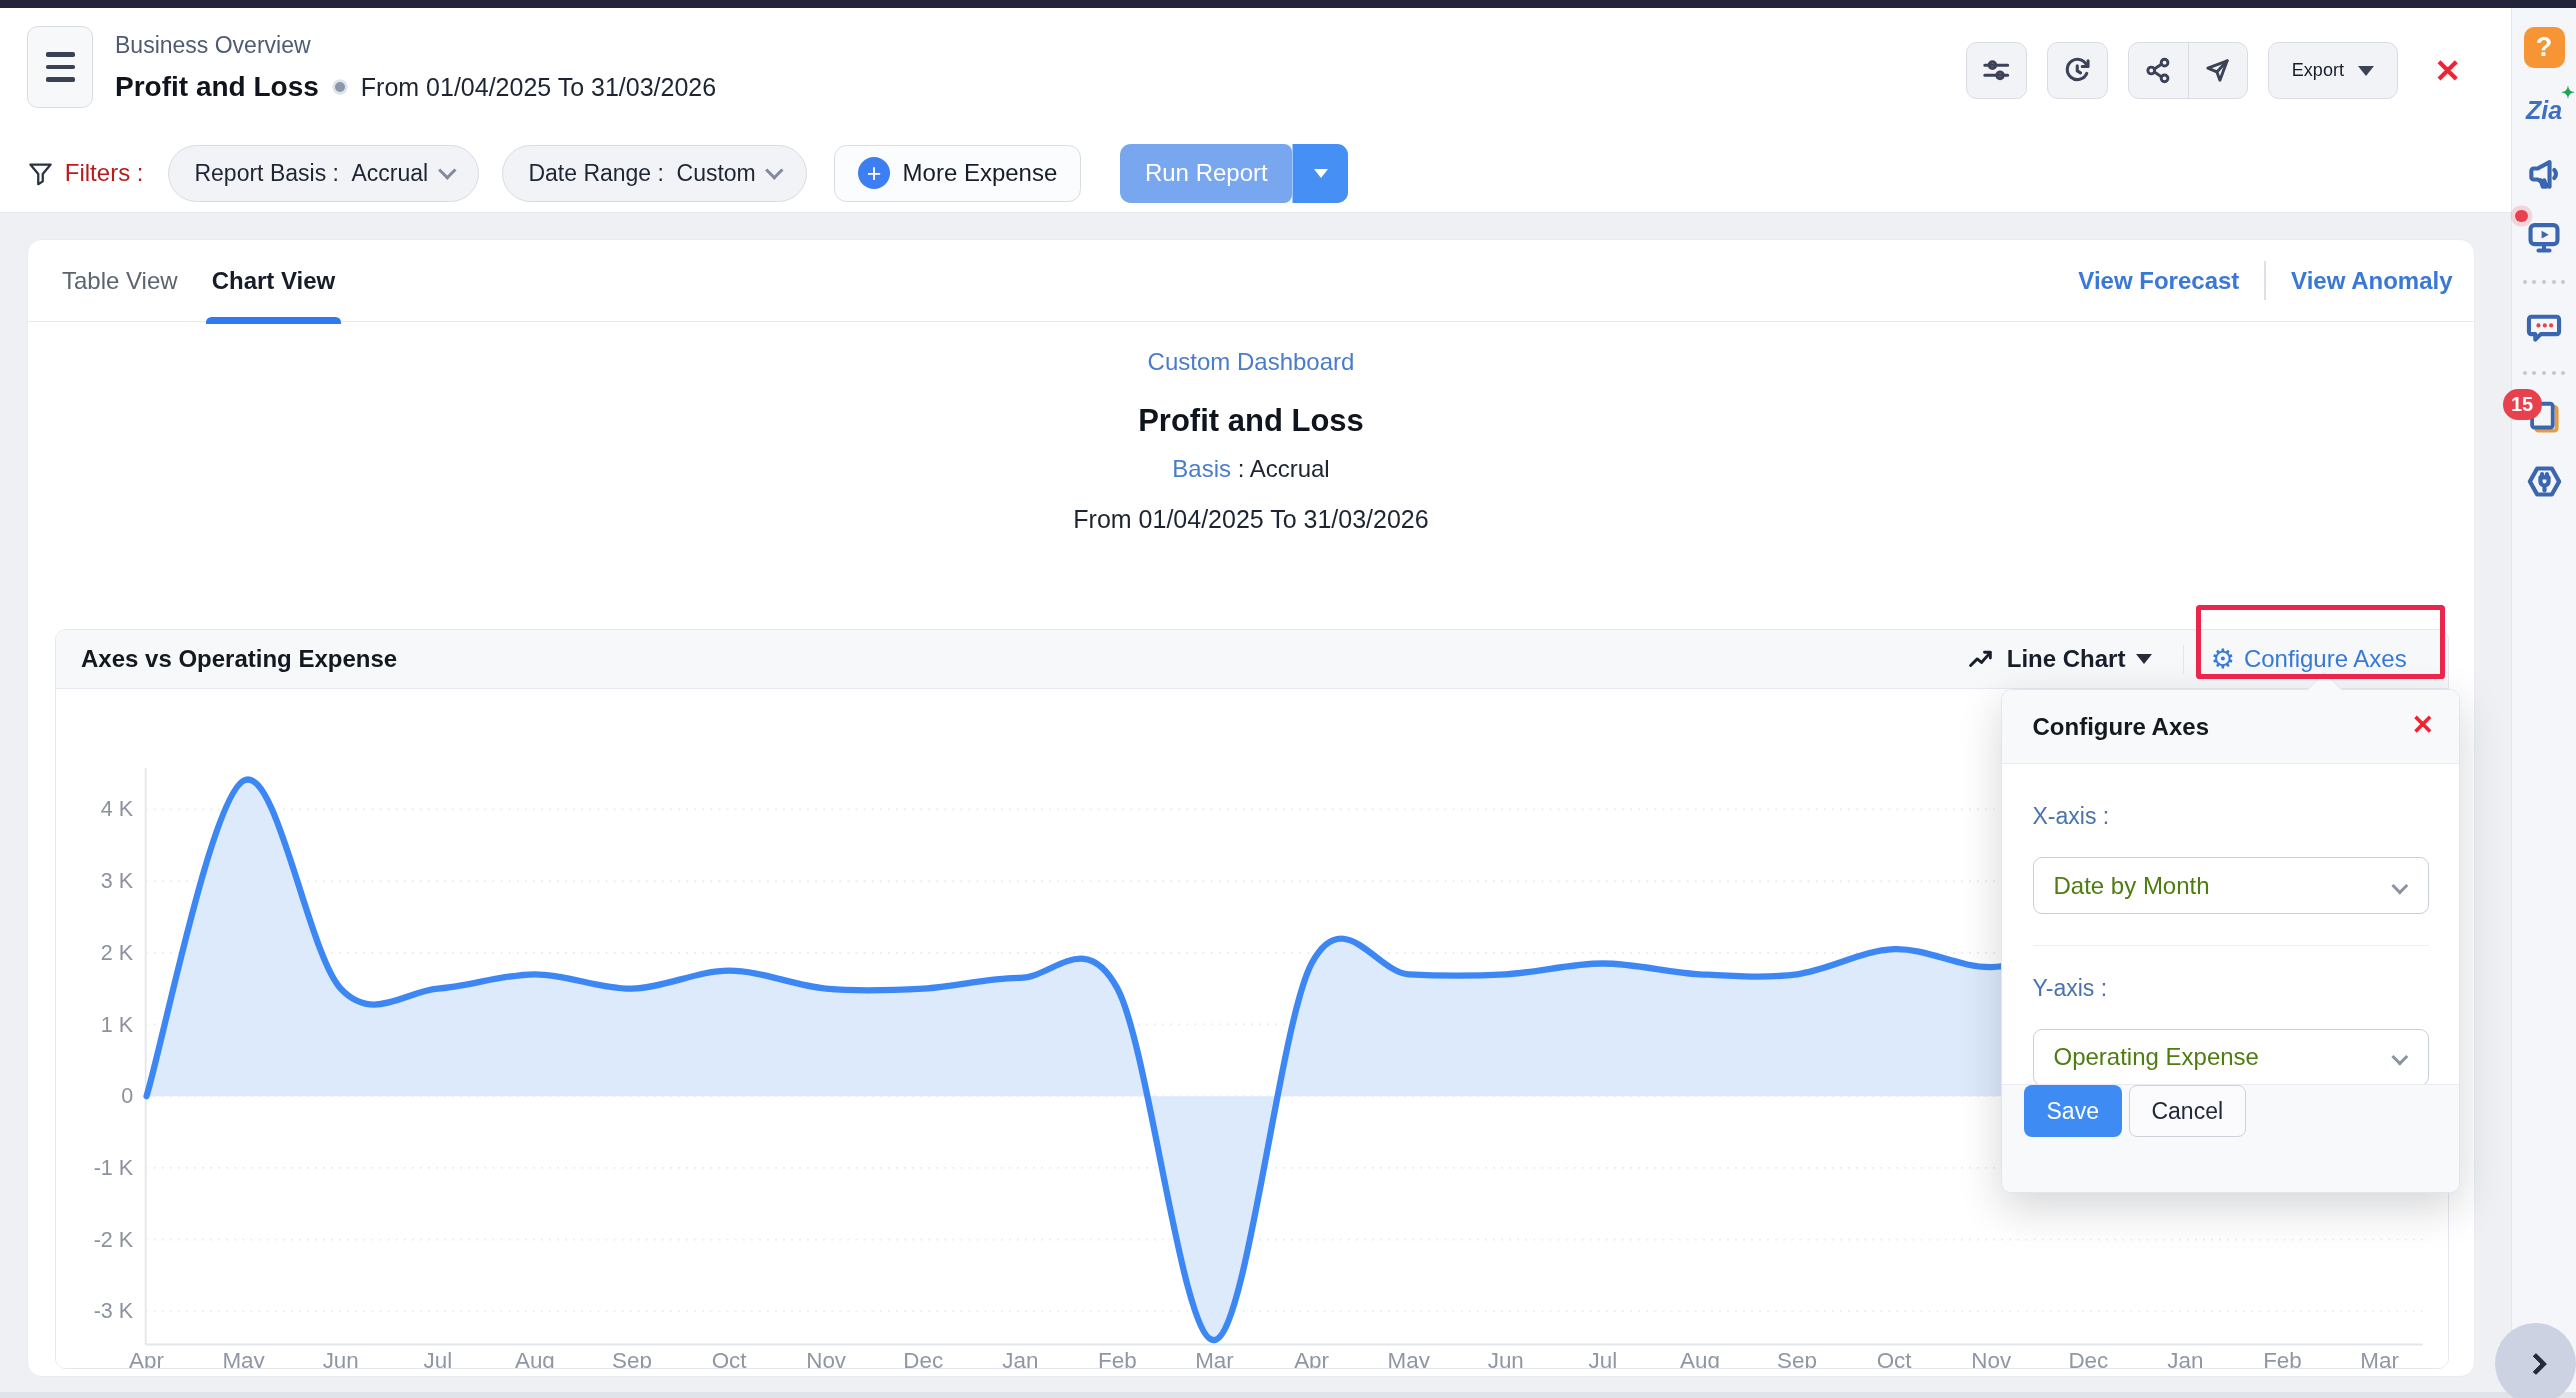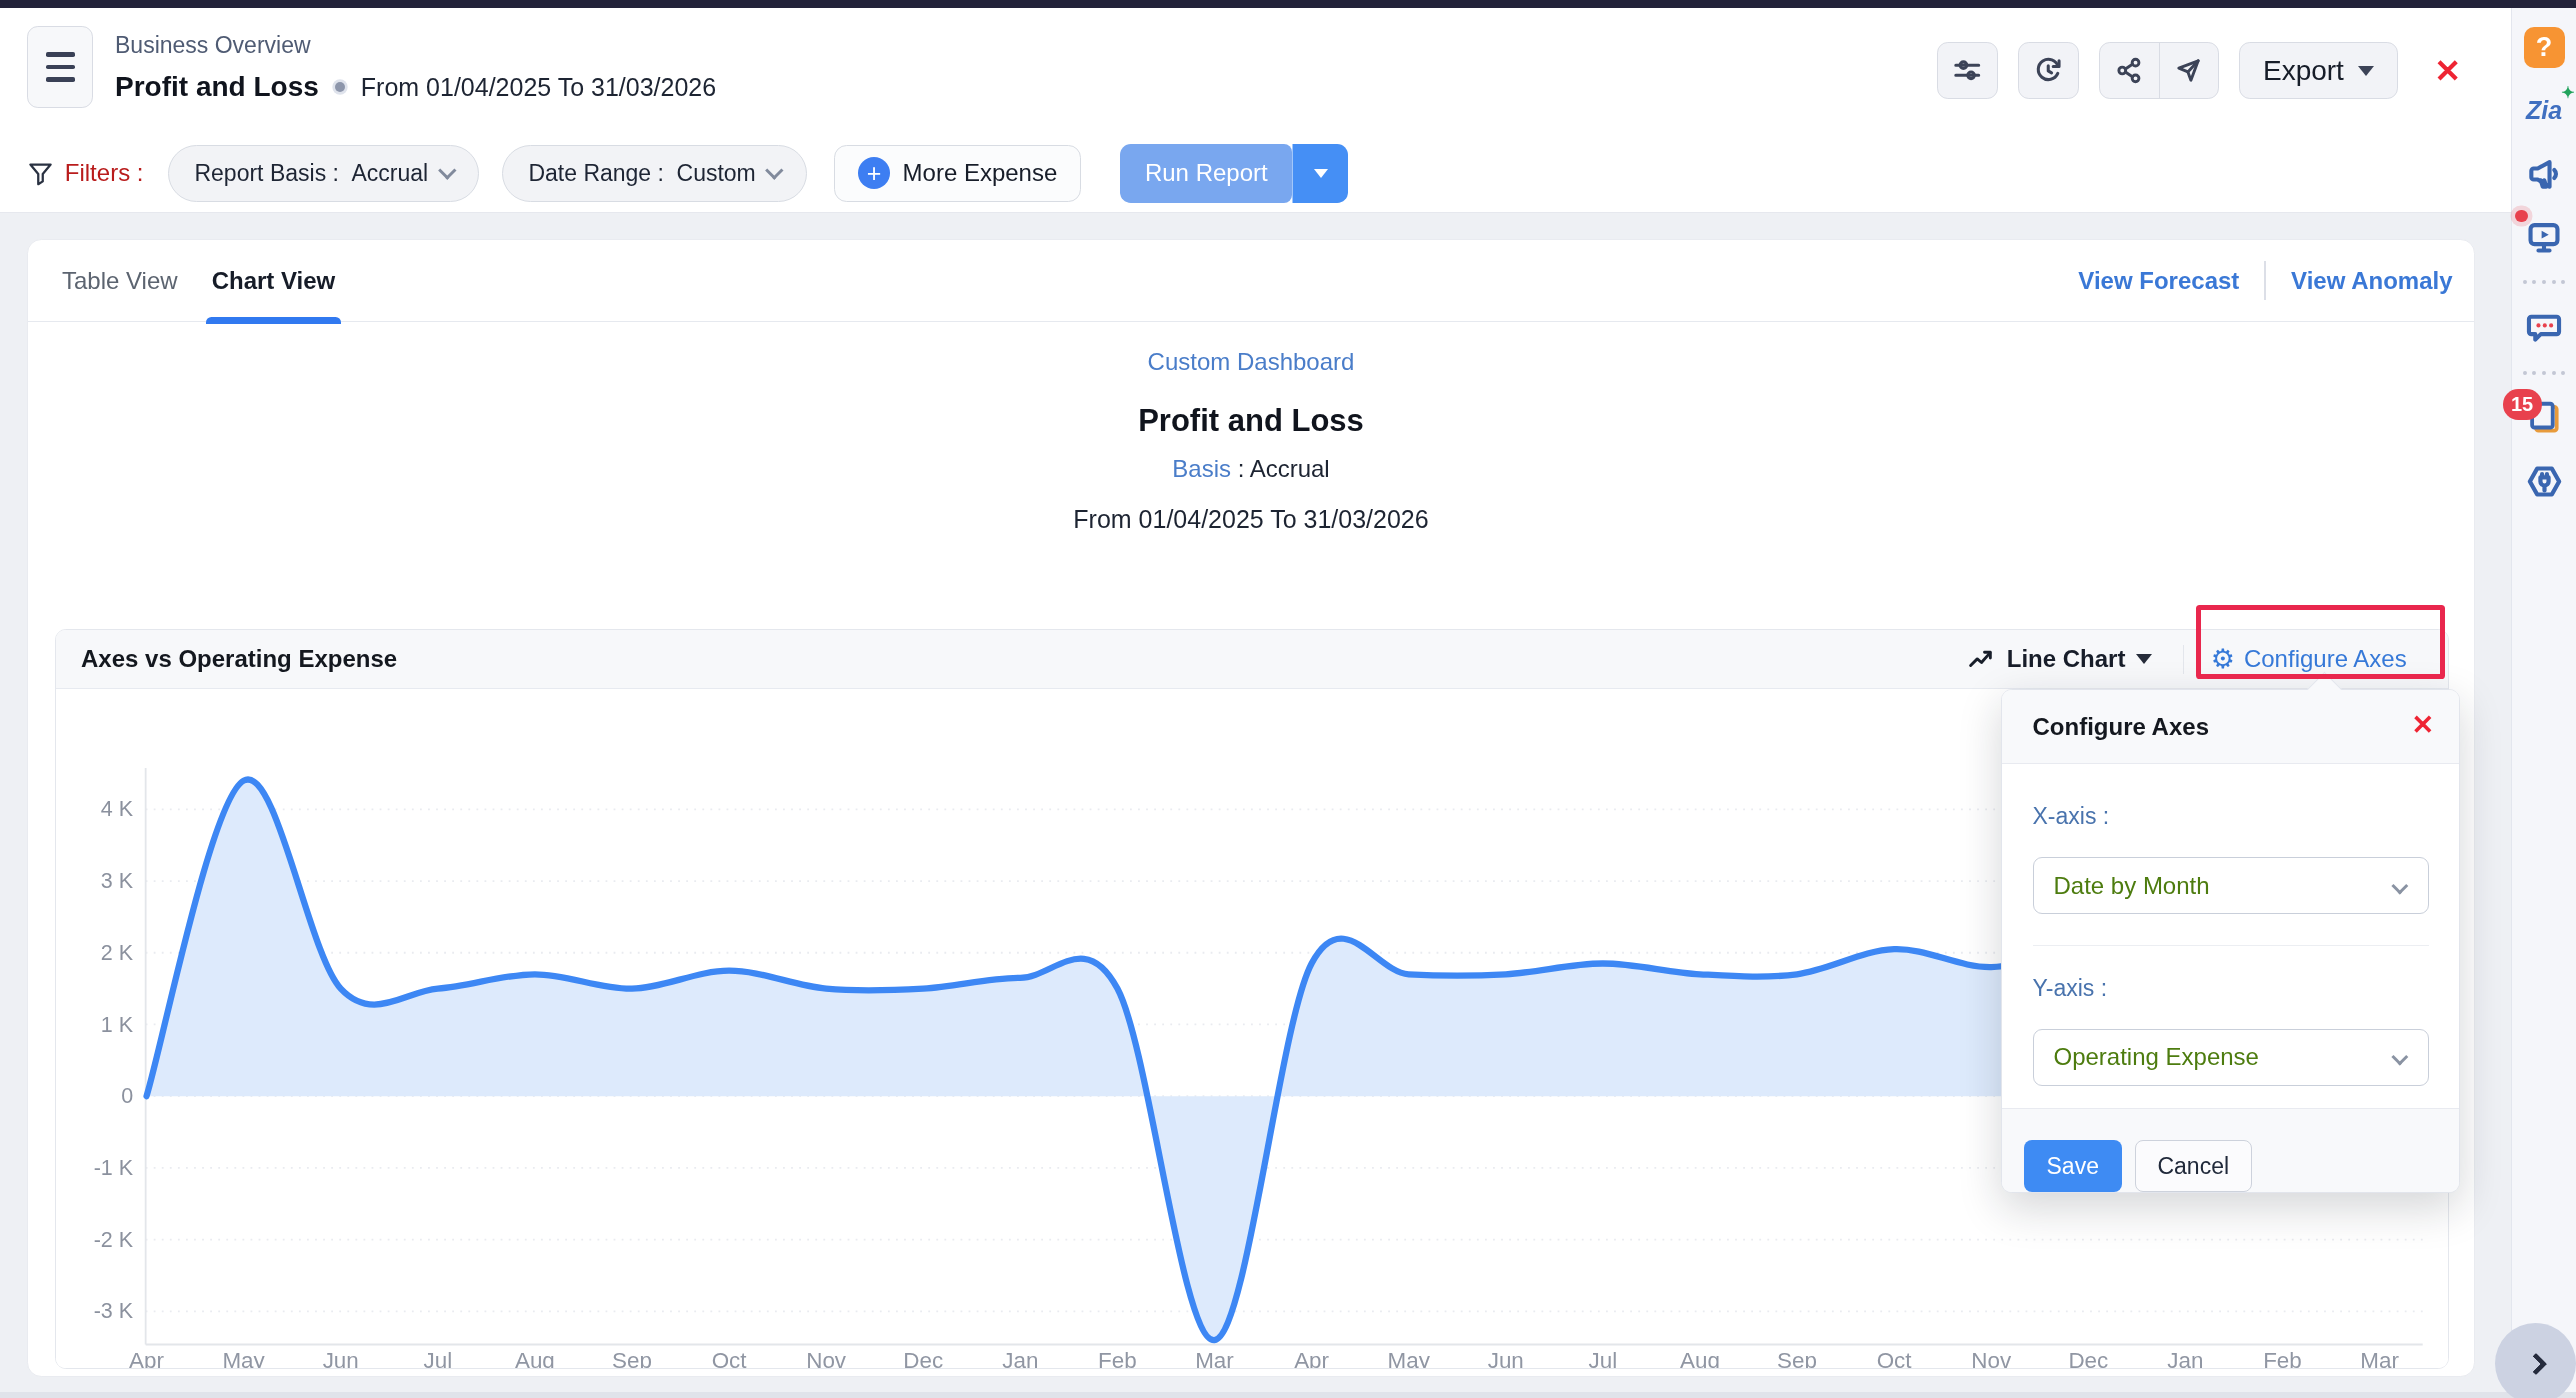--- a/index.html
+++ b/index.html
@@ -16,21 +16,21 @@
   .page-title { font-size:28px; font-weight:bold; color:#10141d; }
   .title-dot { width:10px; height:10px; border-radius:50%; background:#8d96ab; box-shadow:0 0 0 2.7px #dfe3ec; }
   .title-period { font-size:25px; color:#1d2432; }
 
   .header-actions { position:absolute; top:34px; right:50px; display:flex; align-items:center; gap:20px; }
   .icon-btn { height:57px; background:#f2f3f7; border:1.8px solid #d9dce4; border-radius:10.8px; display:flex; align-items:center; justify-content:center; cursor:pointer; }
   .icon-btn.single { width:61px; }
   .icon-group { display:flex; height:57px; background:#f2f3f7; border:1.8px solid #d9dce4; border-radius:10.8px; overflow:hidden; }
   .icon-group .half { width:59px; display:flex; align-items:center; justify-content:center; cursor:pointer; }
   .icon-group .half + .half { border-left:1.8px solid #d9dce4; }
-  .export-btn { height:57px; padding:0 23px; background:#f2f3f7; border:1.8px solid #d9dce4; border-radius:10.8px; display:flex; align-items:center; gap:14.3px; font-size:28px; color:#171d29; cursor:pointer;text-align:right; }
+  .export-btn { height:57px; padding:0 23px; background:#f2f3f7; border:1.8px solid #d9dce4; border-radius:10.8px; display:flex; align-items:center; gap:14.3px; font-size:18px; color:#171d29; cursor:pointer;text-align:right; }
   .chev { display:inline-block; width:0; height:0; border-left:8px solid transparent; border-right:8px solid transparent; border-top:10px solid #3c4357; }
   .close-x { font-size:32px; color:#ee2433; font-weight:bold; cursor:pointer; margin-left:16px; line-height:1; }
 
   
   .filtersrow { position:absolute; left:0; top:134px; width:2511px; height:79px; background:#ffffff; border-bottom:1.8px solid #e6e8ee; display:flex; align-items:center; }
   .filters-label { display:flex; align-items:center; gap:10.8px; margin-left:27px; font-size:24px; color:#b91c1c; }
   .pill { height:57px; background:#f2f3f6; border:1.8px solid #d8dce3; border-radius:29px; display:flex; align-items:center; gap:12.6px; padding:0 25px; font-size:23px; color:#1e2534; cursor:pointer; }
   .pill .v-chev { width:12.6px; height:12.6px; border-right:3.6px solid #818a9c; border-bottom:3.6px solid #818a9c; transform:rotate(45deg); margin-top:-5.4px; }
   .morefilters { height:57px; background:#fbfcfd; border:1.8px solid #d8dce3; border-radius:12.6px; display:flex; align-items:center; gap:12.6px; padding:0 23px; font-size:24px; color:#171d29; cursor:pointer; }
   .plus-circle { width:32px; height:32px; border-radius:50%; background:#3d7ef2; color:#ffffff; font-size:25px; display:flex; align-items:center; justify-content:center; line-height:1; }
@@ -73,21 +73,21 @@
   .popup { position:absolute; left:2001px; top:689px; width:459px; height:504px; background:#ffffff; border:1.8px solid #e2e5ec; border-radius:10.8px; box-shadow:0 14.3px 43px rgba(23,28,38,.18); z-index:50; }
   .popup .caret { position:absolute; top:-13.4px; left:310px; width:25px; height:25px; background:#f8f9fb; border-left:1.8px solid #e2e5ec; border-top:1.8px solid #e2e5ec; transform:rotate(45deg); }
   .popup-head { position:relative; height:74px; background:#f8f9fb; border-bottom:1.8px solid #e8eaf0; border-radius:9px 9px 0 0; display:flex; align-items:center; }
   .popup-title { margin-left:30.5px; font-size:24px; font-weight:bold; color:#14181f; }
   .popup-close { position:absolute; right:25px; top:21.5px; font-size:27px; color:#ee2433; font-weight:bold; cursor:pointer; line-height:1; }
   .popup-body { padding:39px 30.5px 0 30.5px; }
   .field-label { font-size:23px; color:#4973ad; }
   .select { margin-top:27px; height:57px; border:1.8px solid #c9cfda; border-radius:9px; display:flex; align-items:center; padding:0 20px; font-size:24px; color:#4d7c0f; cursor:pointer; background:#ffffff; position:relative; }
   .select .v-chev { position:absolute; right:21.5px; top:21.5px; width:11.7px; height:11.7px; border-right:3.6px solid #8a93a3; border-bottom:3.6px solid #8a93a3; transform:rotate(45deg); }
   .popup-div { margin:30.5px 0 29px 0; border-top:1.8px solid #eceef2; }
-  .popup-foot { position:absolute; left:0; bottom:0; width:100%; height:84px; background:#f8f9fb; border-top:1.8px solid #e8eaf0; border-radius:0 0 9px 9px; display:flex; align-items:flex-end; gap:13px; padding-left:21.5px; }
+  .popup-foot { position:absolute; left:0; bottom:0; width:100%; height:108px; background:#f8f9fb; border-top:1.8px solid #e8eaf0; border-radius:0 0 9px 9px; display:flex; align-items:flex-start; gap:7px; padding-left:21.5px; }
   .btn-save { height:52px; padding:0 23px; background:#3e8bf3; border:none; border-radius:8px; color:#ffffff; font-size:23px; font-family:inherit; cursor:pointer; }
   .btn-cancel { height:52px; padding:0 21.5px; background:#fbfbfd; border:1.8px solid #cdd2dc; border-radius:8px; color:#20293a; font-size:23px; font-family:inherit; cursor:pointer; }
 
   
   .sidebar { position:absolute; right:0; top:8px; width:65px; height:1391px; background:#f5f6fa; border-left:1.8px solid #e3e6ee; display:flex; flex-direction:column; align-items:center; padding-top:18px; }
   .sb-item { position:relative; width:43px; height:43px; margin-bottom:20px; display:flex; align-items:center; justify-content:center; cursor:pointer; }
   .help-sq { width:41px; height:41px; background:#f79433; border-radius:10px; color:#ffffff; font-size:27px; font-weight:bold; display:flex; align-items:center; justify-content:center; }
   .zia { font-size:25px; font-weight:bold; font-style:italic; color:#3f6fc0; position:relative; }
   .zia .spark { position:absolute; right:-12.6px; top:-12.6px; font-size:16px; color:#21a35c; font-style:normal; }
   .dots-sep { width:43px; margin:1.8px 0 21.5px 0; display:flex; justify-content:center; gap:5.4px; }

